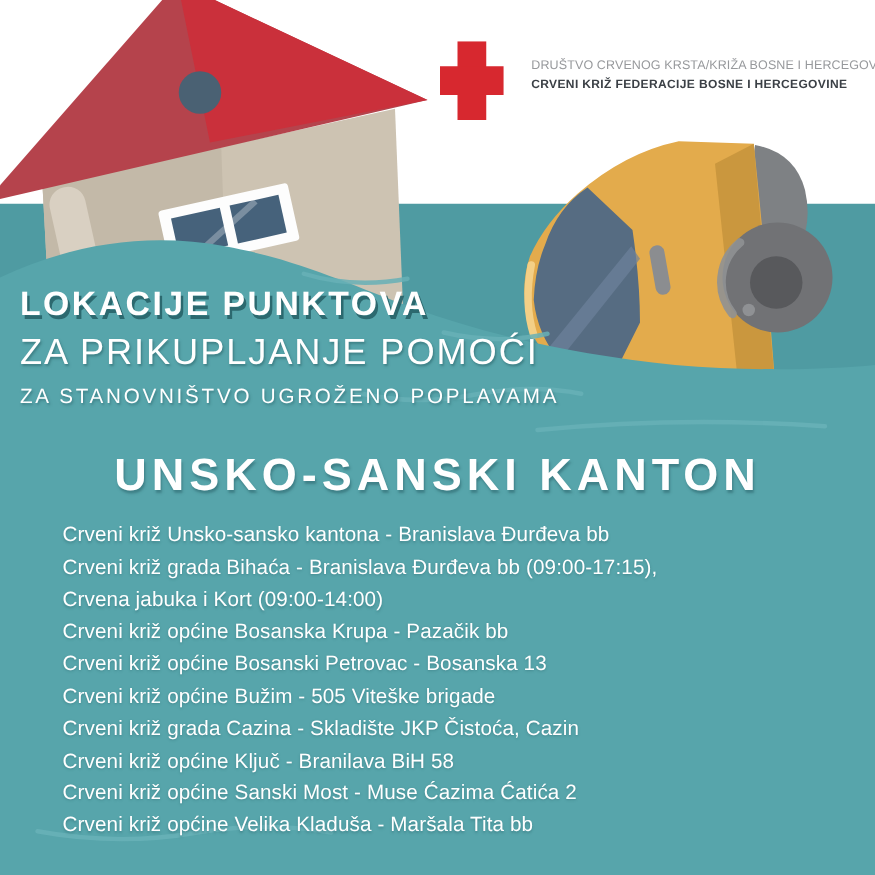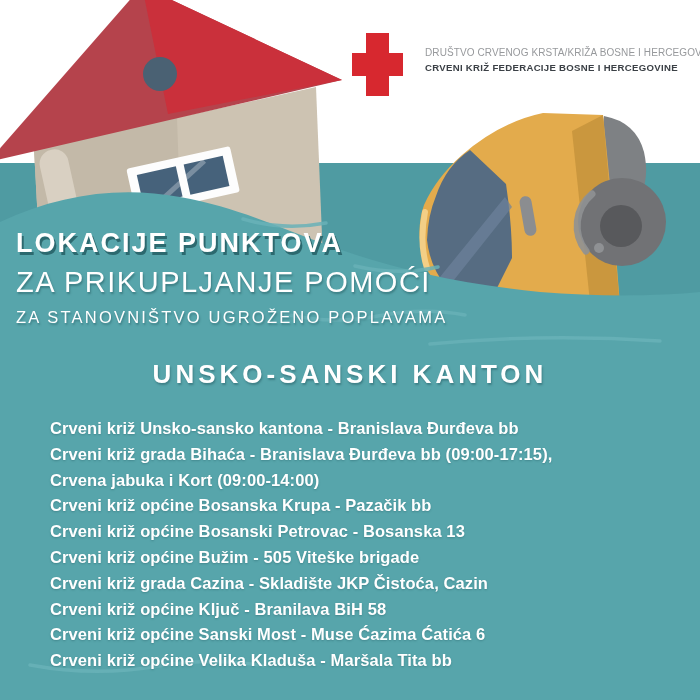--- a/index.html
+++ b/index.html
@@ -27,26 +27,26 @@
     text-shadow:1px 2px 2px rgba(38,92,99,0.55);
   }
   .t3{
     font-size:16.5px;font-weight:400;letter-spacing:2.2px;margin-top:9px;white-space:nowrap;
     text-shadow:1px 2px 2px rgba(38,92,99,0.5);
   }
 
   
   .heading{
     position:absolute;top:359px;left:0;width:700px;text-align:center;
-    color:#ffffff;font-size:26px;font-weight:800;letter-spacing:4px;white-space:nowrap;
+    color:#ffffff;font-size:36px;font-weight:800;letter-spacing:4px;white-space:nowrap;
     text-shadow:1px 2px 2px rgba(38,92,99,0.5);
   }
   .locations{
     position:absolute;top:416px;left:50px;width:640px;
-    color:#ffffff;font-size:16.5px;font-weight:bold;line-height:25.8px;
+    color:#ffffff;font-size:16.5px;font-weight:normal;line-height:25.8px;
     letter-spacing:0.1px;
     text-shadow:0 1px 2px rgba(38,92,99,0.4);
   }
   .loc-line{white-space:nowrap;}
 </style>
 </head>
 <body>
 
 <svg class="scene" viewBox="0 0 700 700" aria-hidden="true">
 
@@ -127,15 +127,15 @@
 
 <div class="locations">
   <div class="loc-line">Crveni križ Unsko-sansko kantona - Branislava Đurđeva bb</div>
   <div class="loc-line">Crveni križ grada Bihaća - Branislava Đurđeva bb (09:00-17:15),</div>
   <div class="loc-line">Crvena jabuka i Kort (09:00-14:00)</div>
   <div class="loc-line">Crveni križ općine Bosanska Krupa - Pazačik bb</div>
   <div class="loc-line">Crveni križ općine Bosanski Petrovac - Bosanska 13</div>
   <div class="loc-line">Crveni križ općine Bužim - 505 Viteške brigade</div>
   <div class="loc-line">Crveni križ  grada Cazina - Skladište JKP Čistoća, Cazin</div>
   <div class="loc-line">Crveni križ općine Ključ - Branilava BiH 58</div>
-  <div class="loc-line">Crveni križ općine Sanski Most - Muse Ćazima Ćatića 6</div>
+  <div class="loc-line">Crveni križ općine Sanski Most - Muse Ćazima Ćatića 2</div>
   <div class="loc-line">Crveni križ općine Velika Kladuša - Maršala Tita bb</div>
 </div>
 
 </body></html>

